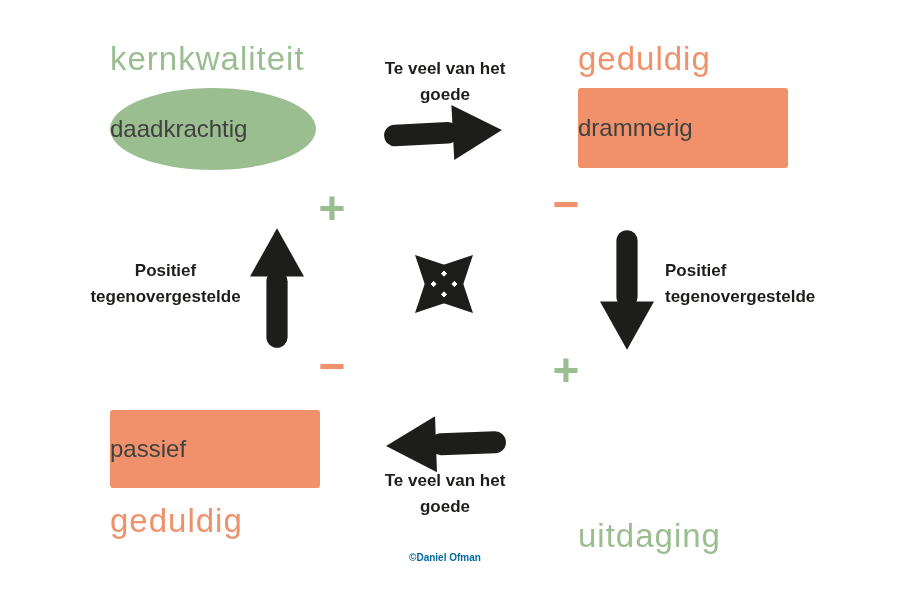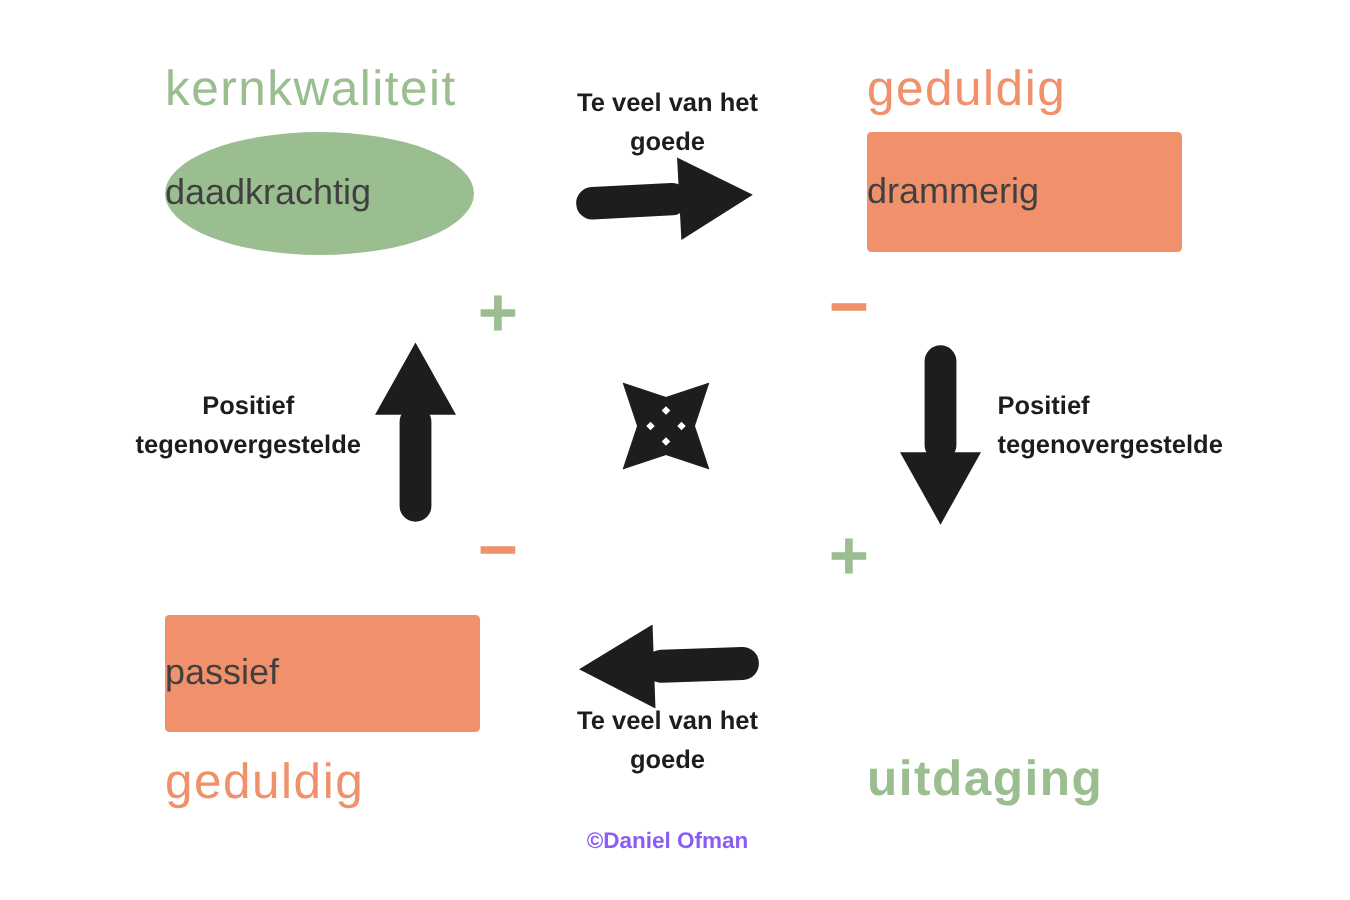--- a/index.html
+++ b/index.html
@@ -28,21 +28,21 @@
   .note.right-block { text-align:left; }
   .sign {
     position:absolute; font-size:46px; font-weight:700; line-height:1;
     transform:translate(-50%,-50%);
   }
   .sign.green  { color:var(--green); }
   .sign.orange { color:var(--orange); }
   .arrow { position:absolute; }
   .arrow svg { display:block; width:100%; height:100%; }
   .credit {
-    position:absolute; font-size:15px; font-weight:700; color:#8b5cf6;
+    position:absolute; font-size:10px; font-weight:700; color:#0369a1;
     text-align:center;
   }
 </style>
 </head>
 <body>
 
 <div class="canvas">
 
   <div class="heading green" style="left:110px; top:42px; width:210px;">kernkwaliteit</div>
   <div class="shape ellipse" style="left:110px; top:88px; width:206px; height:82px;">
@@ -102,17 +102,17 @@
   <div class="heading orange" style="left:110px; top:504px; width:210px;">geduldig</div>
 
   <div class="arrow" style="left:386px; top:416px; width:120px; height:56px; transform:rotate(-2deg);">
     <svg viewBox="0 0 120 56" xmlns="http://www.w3.org/2000/svg">
       <polygon points="50,0 0,28 50,56" fill="#1D1D1B"></polygon>
       <rect x="44" y="17" width="76" height="22" rx="11" fill="#1D1D1B"></rect>
     </svg>
   </div>
   <div class="note" style="left:384px; top:468px; width:122px;">Te veel van het goede</div>
 
-  <div class="heading green" style="left:578px; top:502px; width:210px;font-weight:bold;">uitdaging</div>
+  <div class="heading green" style="left:578px; top:519px; width:210px;">uitdaging</div>
 
   <div class="credit" style="left:345px; top:552px; width:200px;">©Daniel Ofman</div>
 
 </div>
 
 </body></html>

